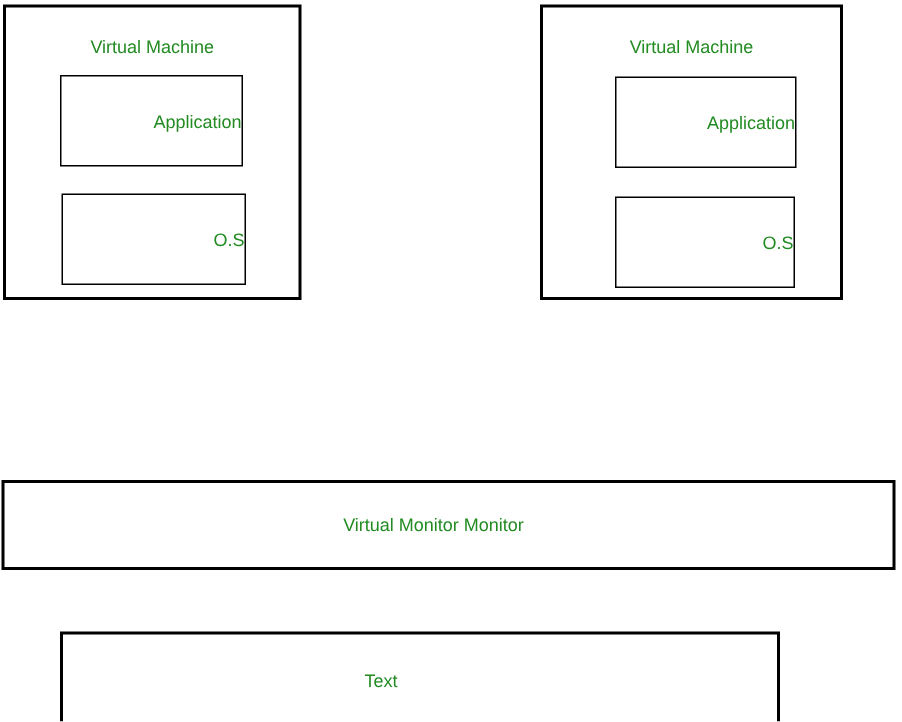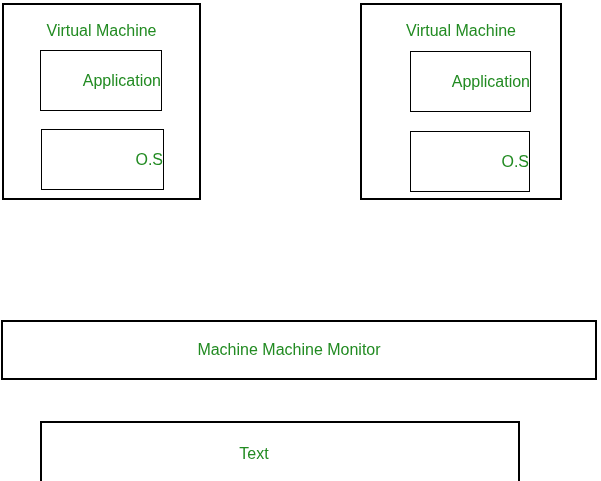--- a/index.html
+++ b/index.html
@@ -6,21 +6,21 @@
     --text-green:#228B22;
     --border-black:#000000;
     --bg:#FFFFFF;
   }
   html,body{margin:0;padding:0;background:var(--bg);}
   .canvas{
     position:relative;
     width:601px;height:481px;
     background:var(--bg);
     font-family:"Liberation Sans", sans-serif;
-    font-size:16px;
+    font-size:12px;
     color:var(--text-green);
     overflow:hidden;
   }
   .vm-box{
     position:absolute;
     border:2px solid var(--border-black);
     box-sizing:border-box;
     background:var(--bg);
   }
   .vm1{left:2px;top:3px;width:199px;height:197px;}
@@ -80,20 +80,20 @@
     <div class="vm-title">Virtual Machine</div>
     <div class="inner-box app">
       <span>Application</span>
     </div>
     <div class="inner-box os">
       <span>O.S</span>
     </div>
   </div>
 
   <div class="monitor-box">
-    <span class="label">Machine Machine Monitor</span>
+    <span class="label">Virtual Monitor Monitor</span>
   </div>
 
   <div class="text-box">
     <span class="label">Text</span>
   </div>
 
 </div>
 
 </body></html>

